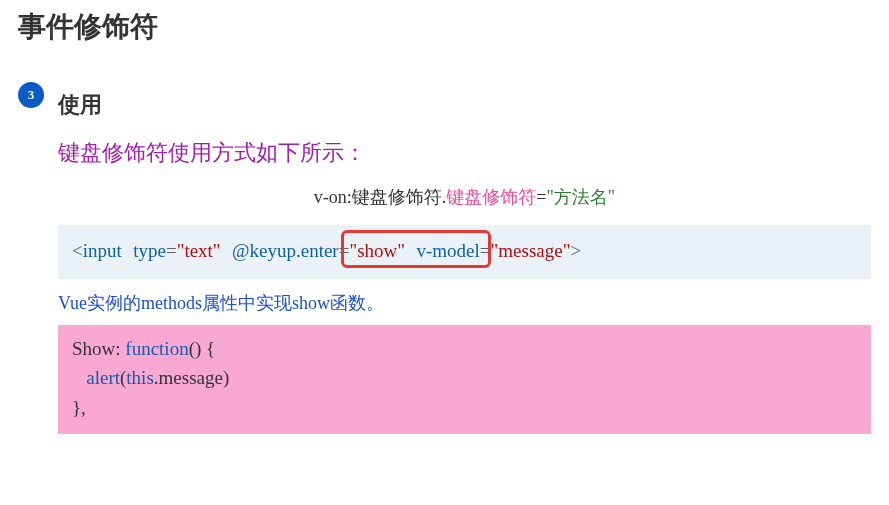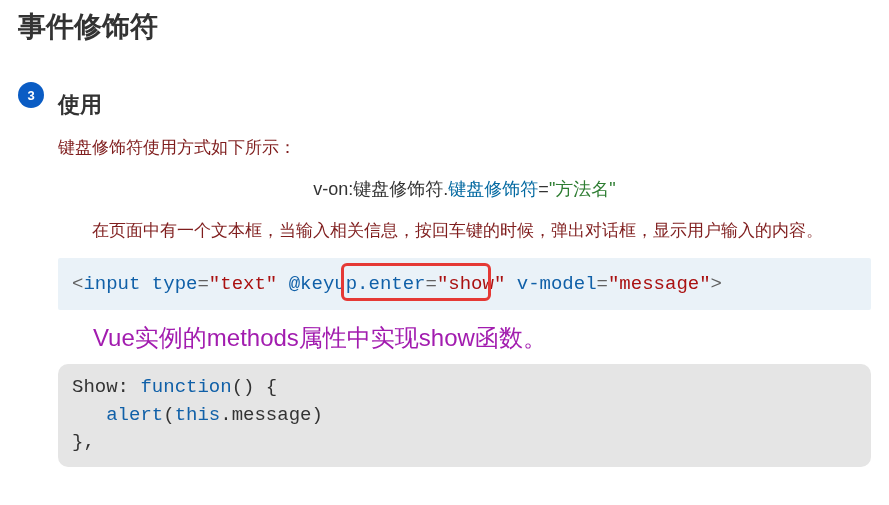--- a/index.html
+++ b/index.html
@@ -1,18 +1,19 @@
 <!DOCTYPE html>
 <html><head>
   <meta charset="utf-8">
   <style>
     * {
       margin: 0;
       padding: 0;
       box-sizing: border-box;
+      font-family: Liberation Serif, serif;
     }
     body {
       font-family: -apple-system, BlinkMacSystemFont, "Segoe UI", "PingFang SC", "Hiragino Sans GB", "Microsoft YaHei", sans-serif;
       background: #ffffff;
       width: 889px;
       height: 505px;
       padding: 0;
       color: #333;
     }
     .container {
@@ -46,33 +47,33 @@
     .section-title {
       font-size: 22px;
       font-weight: 600;
       color: #333;
       margin-top: 20px;
     }
     .content {
       padding-left: 40px;
     }
     .paragraph {
-      font-size: 17px;
+      font-size: 22px;
       line-height: 1.7;
-      color: #7f1d1d;
+      color: #a21caf;
       margin-bottom: 12px;
     }
     .syntax-line {
       text-align: center;
       font-size: 18px;
       margin: 14px 0 16px 0;
       color: #333;
     }
     .syntax-red {
-      color: #0369a1;
+      color: #ec4899;
     }
     .syntax-green {
       color: #2e7d32;
     }
     .indented {
       text-indent: 2em;
     }
     .code-block {
       background: #eaf2f8;
       padding: 12px 14px;
@@ -98,33 +99,32 @@
       position: absolute;
       border: 3px solid #e53935;
       border-radius: 6px;
       top: 5px;
       left: 283px;
       width: 150px;
       height: 38px;
       pointer-events: none;
     }
     .followup {
-      font-size: 24px;
-      color: #a21caf;
+      font-size: 18px;
+      color: #1d4ed8;
       margin-bottom: 10px;
-      margin-left: 35px;
     }
     .code-block2 {
-      background: #e5e5e5;
+      background: #f9a8d4;
       padding: 10px 14px;
       font-family: "SF Mono", Monaco, Consolas, "Courier New", monospace;
       font-size: 19px;
       line-height: 1.45;
       color: #333;
-      border-radius: 10px;
+      border-radius: 0;
       white-space: pre;
     }
   </style>
 </head>
 <body>
 
 <div class="container">
   <h1 class="main-title">事件修饰符</h1>
 
   <div class="section-header">
@@ -132,21 +132,20 @@
     <div class="section-title">使用</div>
   </div>
 
   <div class="content">
     <p class="paragraph">键盘修饰符使用方式如下所示：</p>
 
     <div class="syntax-line">
       <span>v-on:键盘修饰符.</span><span class="syntax-red">键盘修饰符</span><span>=</span><span class="syntax-green">"方法名"</span>
     </div>
 
-    <p class="paragraph indented">在页面中有一个文本框，当输入相关信息，按回车键的时候，弹出对话框，显示用户输入的内容。</p>
 
     <div class="code-block"><span class="code-tag">&lt;</span><span class="code-keyword">input</span> <span class="code-keyword">type</span><span class="code-tag">=</span><span class="code-value">"text"</span> <span class="code-keyword">@keyup.enter</span><span class="code-tag">=</span><span class="code-value">"show"</span> <span class="code-keyword">v-model</span><span class="code-tag">=</span><span class="code-value">"message"</span><span class="code-tag">&gt;</span><div class="highlight-box"></div></div>
 
     <p class="followup">Vue实例的methods属性中实现show函数。</p>
 
     <div class="code-block2"><span>Show</span><span>: </span><span class="code-keyword">function</span><span>() {</span>
 <span>   </span><span class="code-keyword">alert</span><span>(</span><span class="code-keyword">this</span><span>.message)</span>
 <span>},</span></div>
   </div>
 </div>

